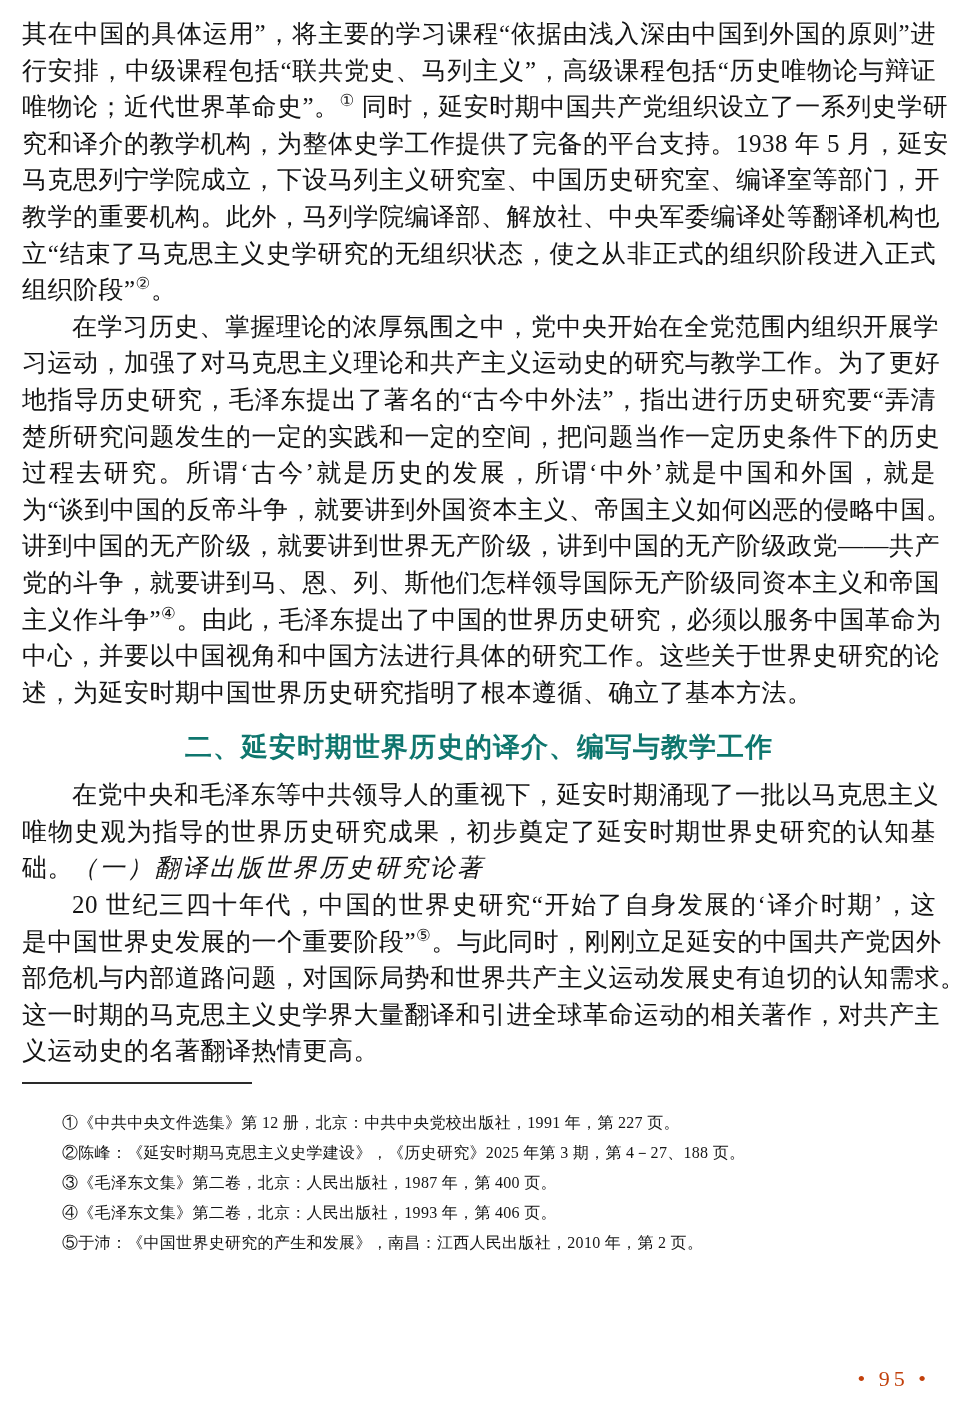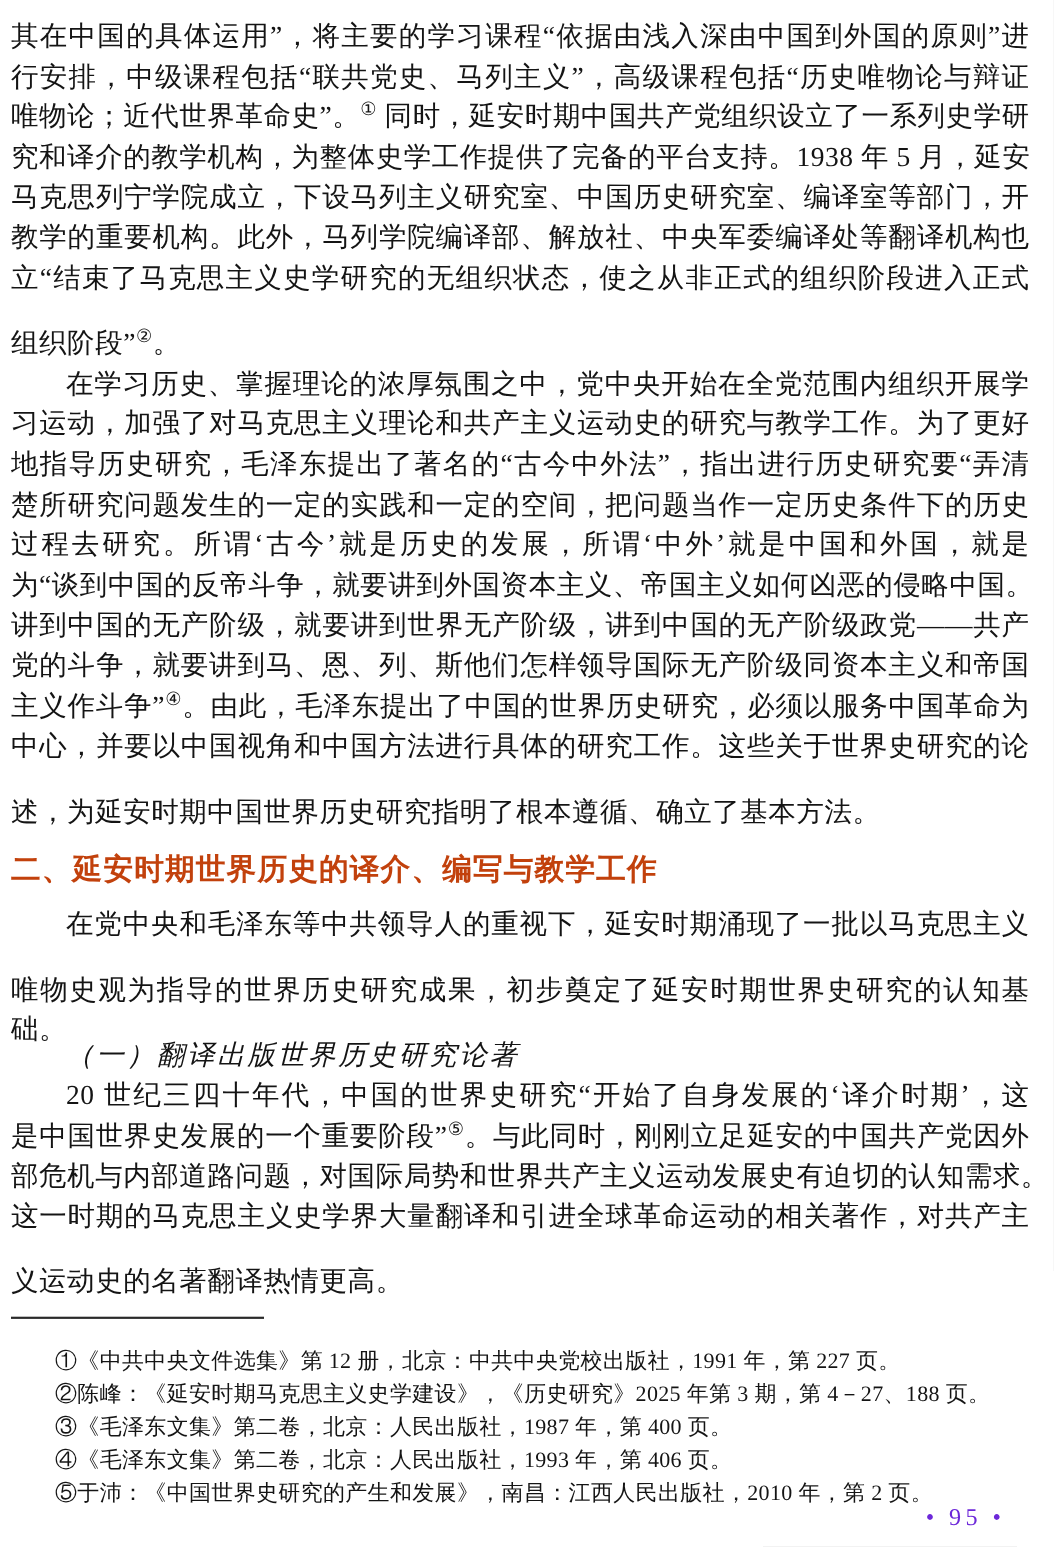--- a/index.html
+++ b/index.html
@@ -5,81 +5,80 @@
   html,body{margin:0;padding:0;background:#e8e8e8;}
   .page{
     position:relative;
     width:958px;height:1406px;
     margin:0 auto;
     background:#ffffff;
     color:#141414;
     font-family:"Liberation Serif","DejaVu Serif",serif;
     overflow:hidden;
     box-sizing:border-box;
-    padding:16px 22px 0 10px;
+    padding:16px 22px 0 22px;
   }
   .bodyline{
     font-size:25px;
     line-height:36.6px;
     height:36.6px;
     text-align:justify;
     text-align-last:justify;
     white-space:nowrap;
     letter-spacing:0.5px;
   }
   .bodyline.last{
     text-align-last:left;
     white-space:normal;
-    margin-top:23px;
   }
   .bodyline.indent{ text-indent:2em; }
   .bodyline.kai{
     font-style:italic;
     letter-spacing:2.5px;
     text-align-last:left;
   }
   .ref{
     font-size:0.66em;
     vertical-align:super;
     line-height:0;
   }
   .section-heading{
-    font-family:Liberation Mono, monospace;
+    font-family:Liberation Serif, serif;
     font-weight:700;
     font-size:27px;
     line-height:40px;
-    text-align:left;
-    color:#c2410c;
+    text-align:center;
+    color:#0f766e;
     margin:16px 0 10px 0;
     letter-spacing:1px;
   }
   .fn-rule{
     width:230px;
     border:none;
     border-top:2px solid #2a2a2a;
     margin:12px 0 0 0;
   }
   .footnotes{
     margin-top:24px;
     padding-left:40px;
   }
   .footnote{
-    font-size:20px;
+    font-size:16px;
     line-height:30px;
     height:30px;
     white-space:nowrap;
     letter-spacing:0.3px;
   }
   .pagenum{
     position:absolute;
-    right:44px;
+    right:28px;
     bottom:14px;
     font-size:22px;
     letter-spacing:4px;
-    color:#6d28d9;
+    color:#c2410c;
   }
 </style>
 </head>
 <body>
 
 <div class="page">
   <div class="textflow" id="flow-top">
       <div class="bodyline">其在中国的具体运用”，将主要的学习课程“依据由浅入深由中国到外国的原则”进</div>
       <div class="bodyline">行安排，中级课程包括“联共党史、马列主义”，高级课程包括“历史唯物论与辩证</div>
       <div class="bodyline">唯物论；近代世界革命史”。<sup class="ref">①</sup> 同时，延安时期中国共产党组织设立了一系列史学研</div>

